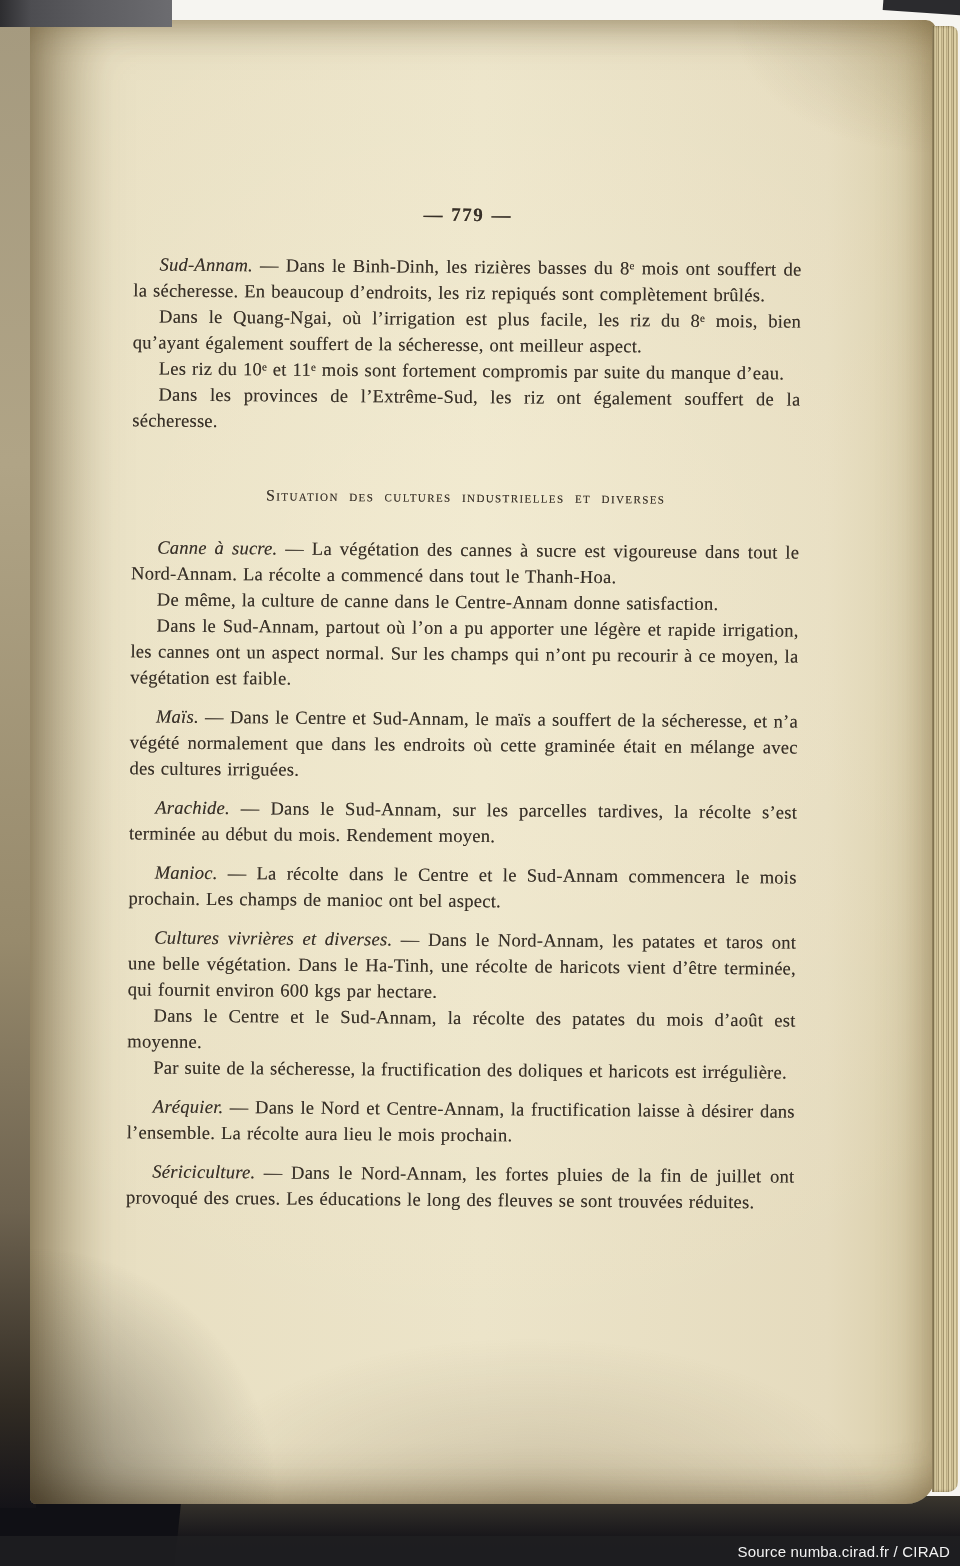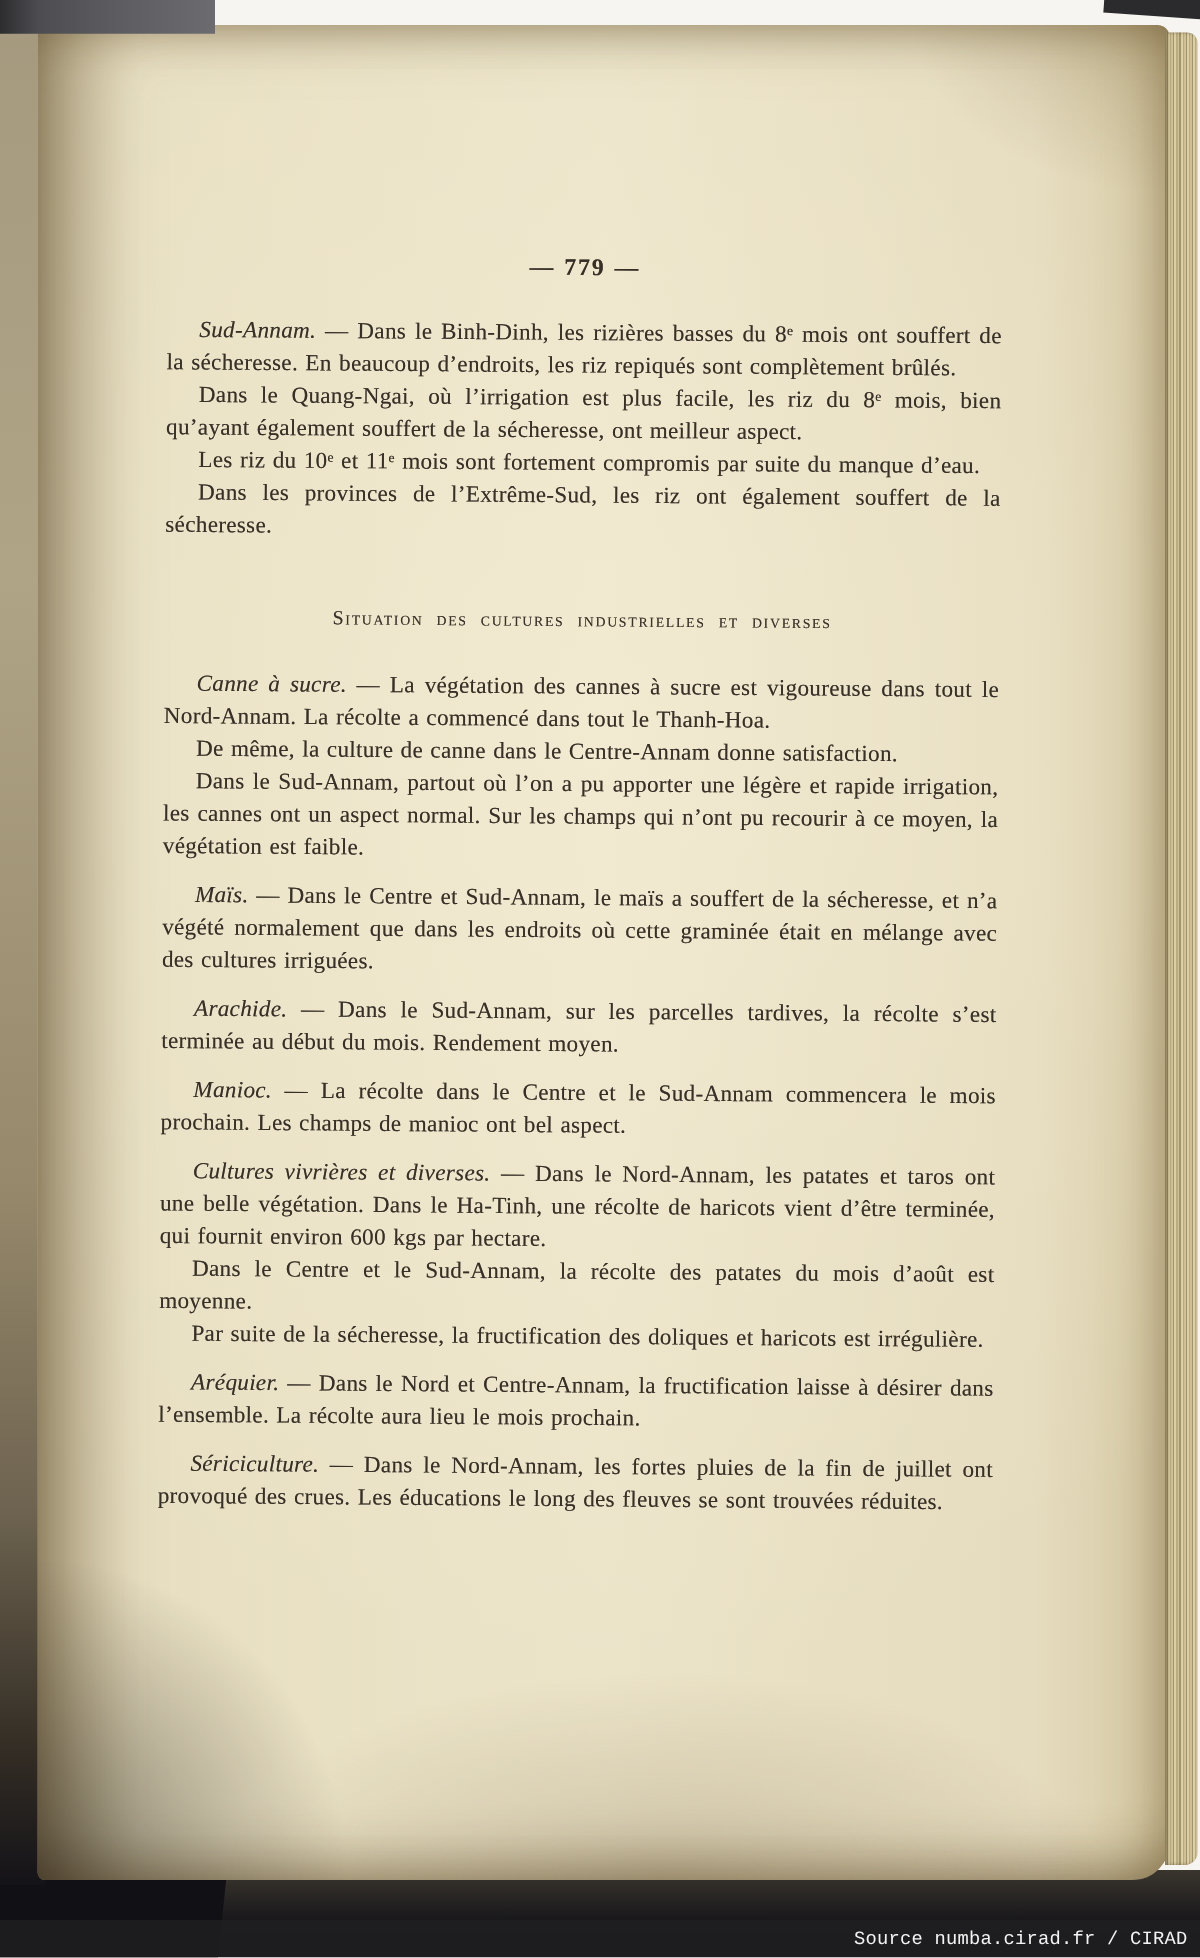--- a/index.html
+++ b/index.html
@@ -142,21 +142,21 @@
     .source-bar {
       position: absolute;
       left: 0; bottom: 0;
       width: 100%; height: 30px;
       box-sizing: border-box;
       padding-right: 10px;
       display: flex;
       align-items: center;
       justify-content: flex-end;
       background: rgba(32, 32, 34, 0.82);
-      font-family: Liberation Mono, monospace;
+      font-family: Liberation Sans, sans-serif;
       font-size: 15px;
       color: #f3f3f3;
       letter-spacing: 0.2px;
     }
   </style>
 </head>
 <body>
 
 <div class="canvas">
 

